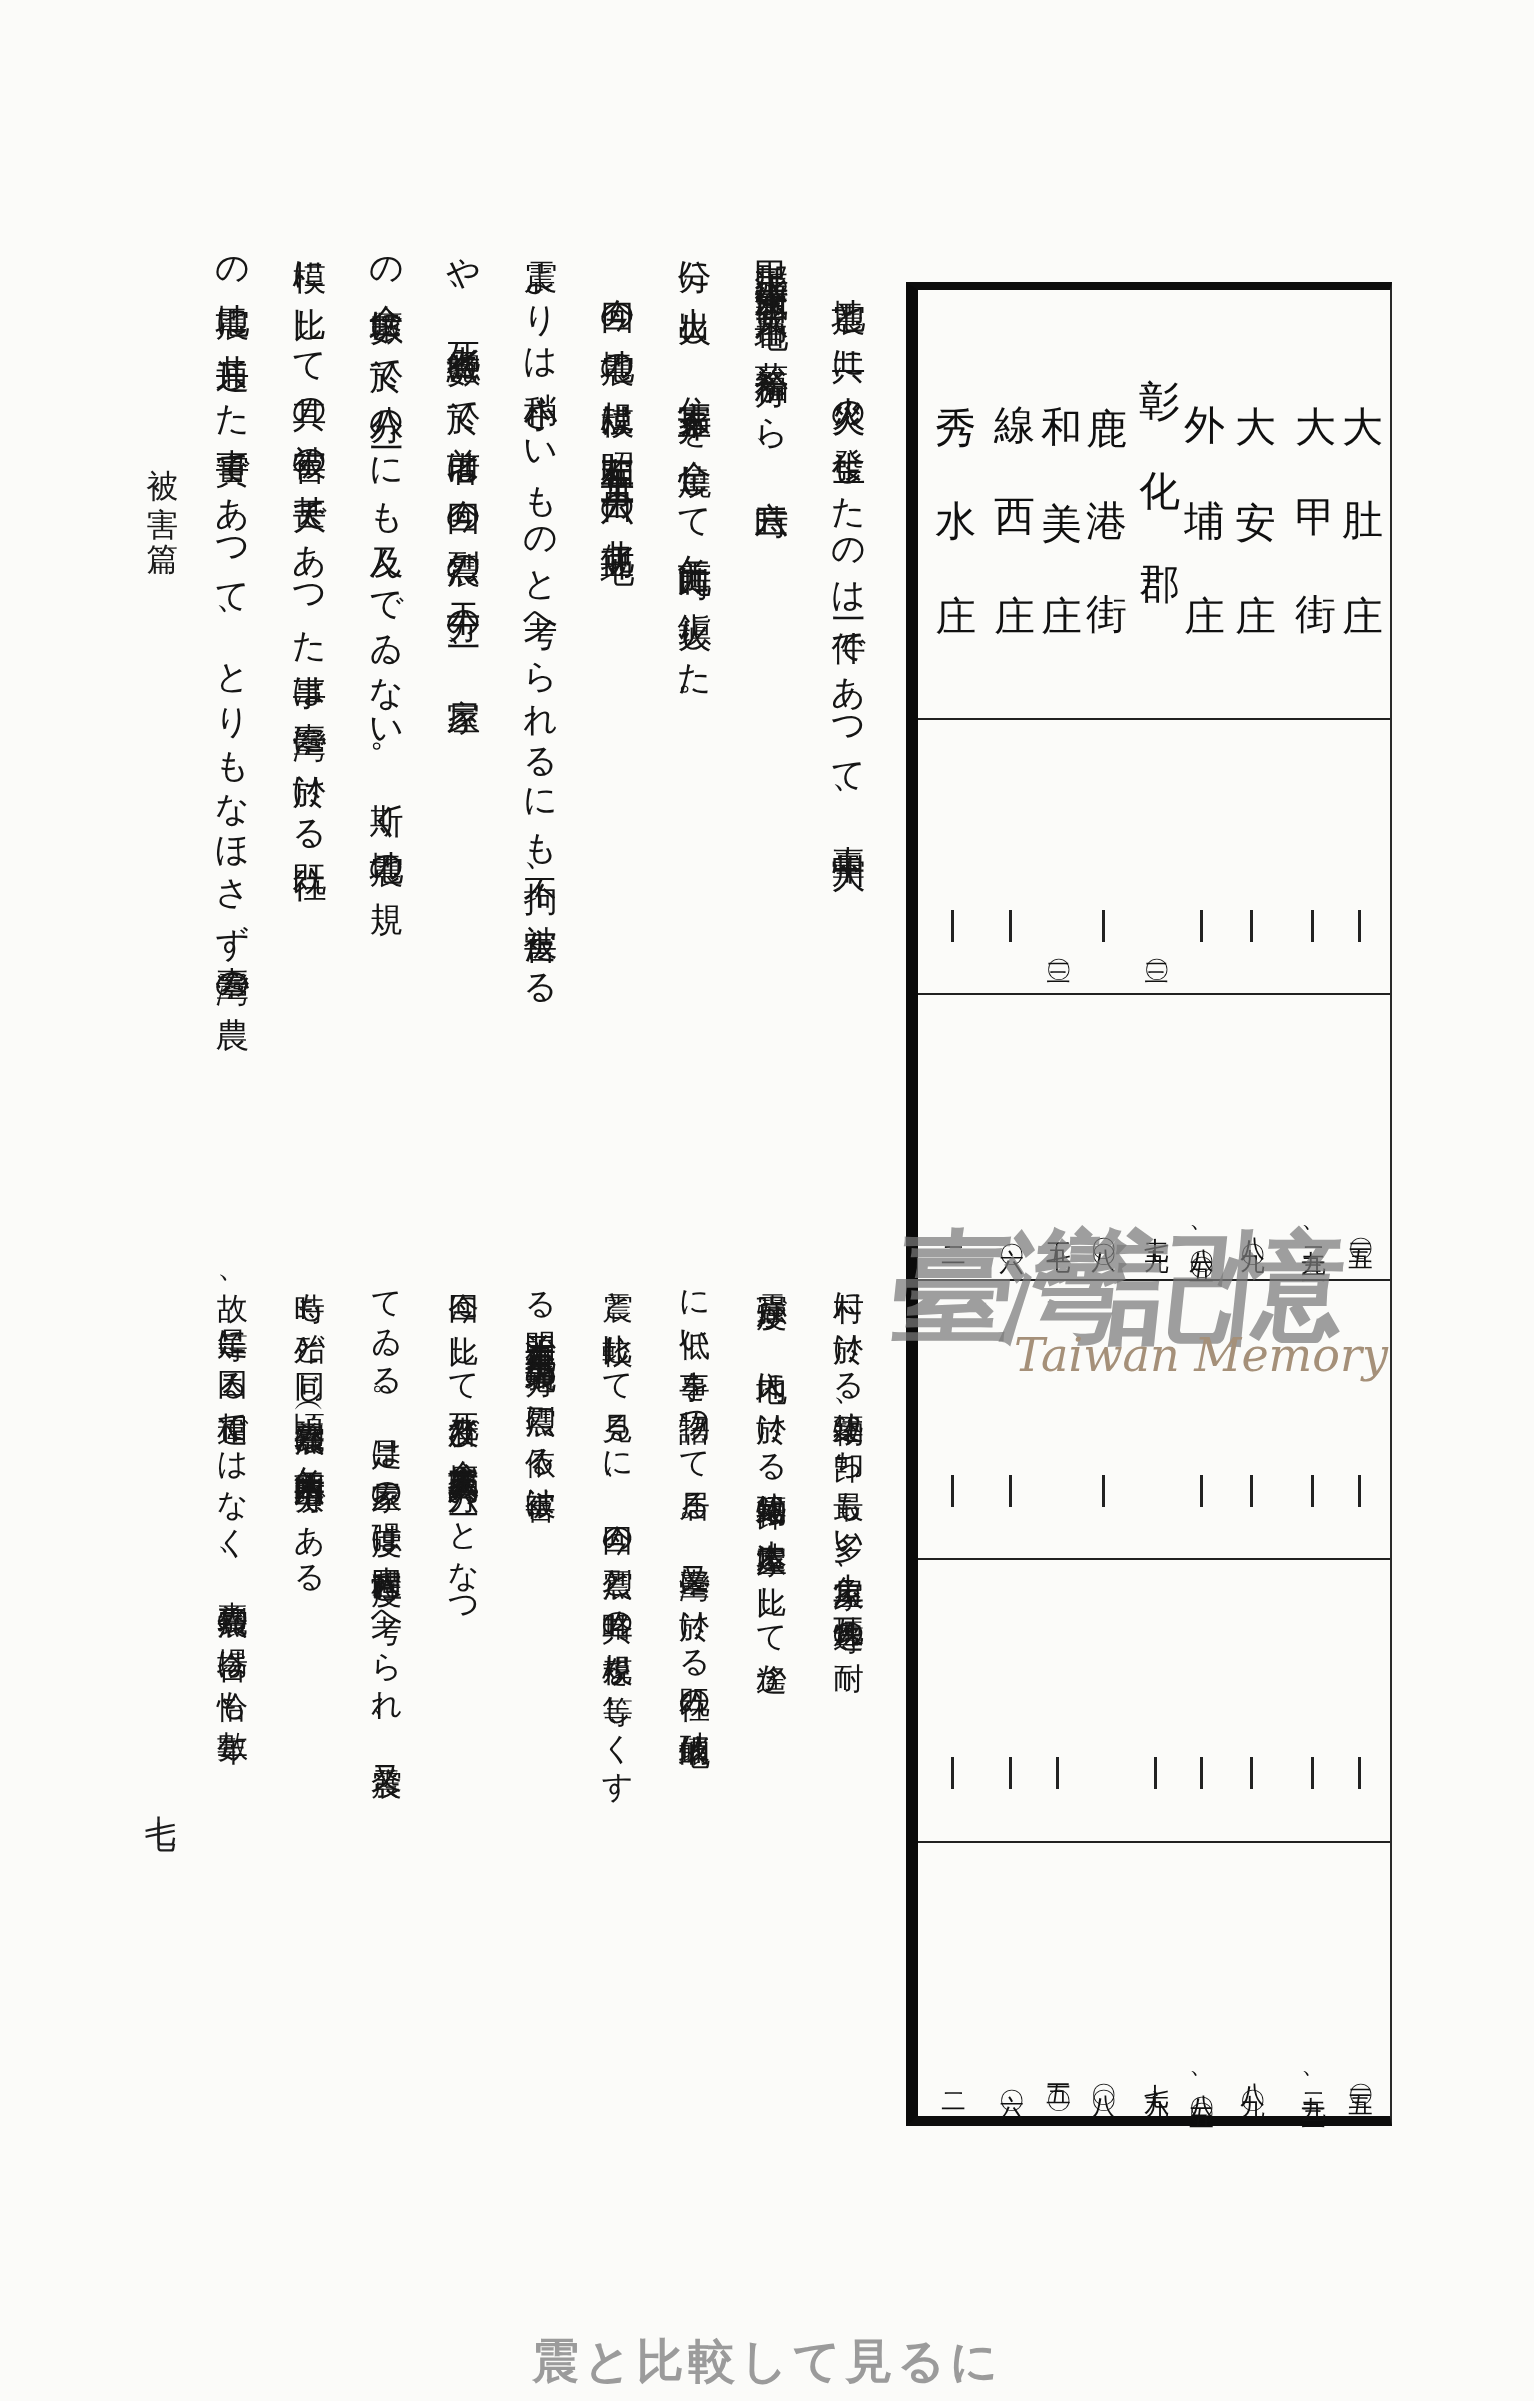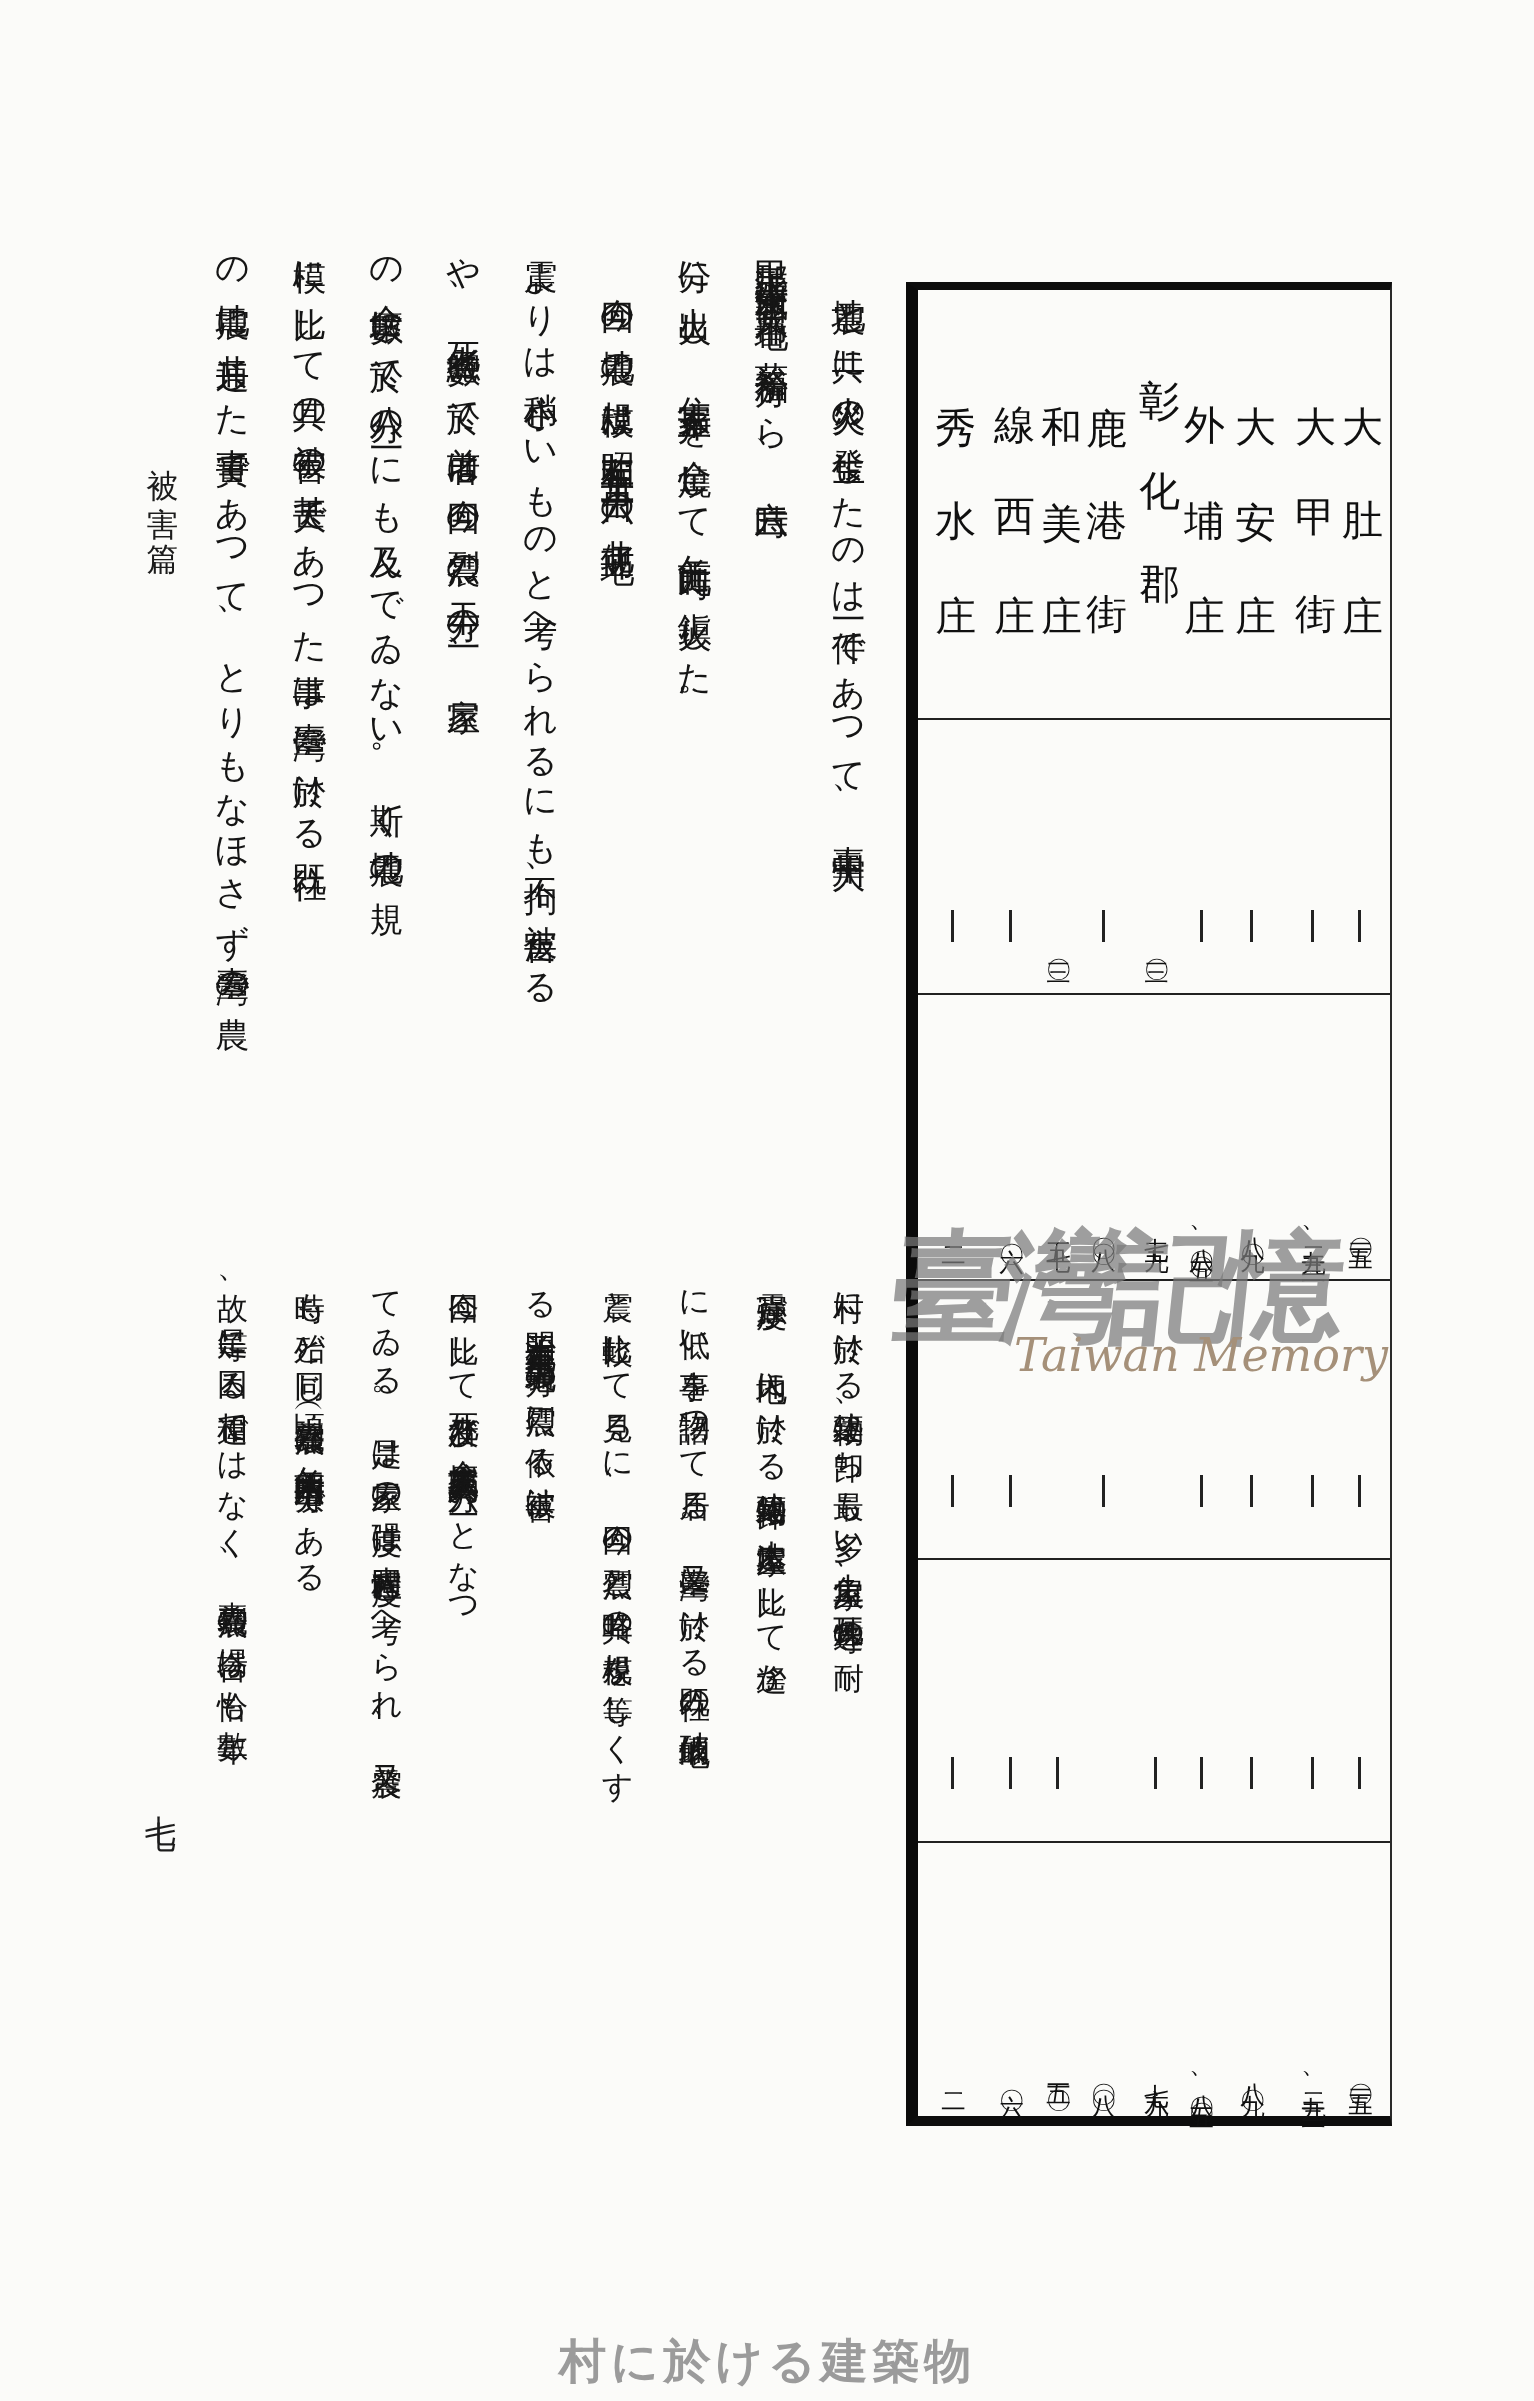--- a/index.html
+++ b/index.html
@@ -158,15 +158,15 @@
       <div class="td-num" style="left: 124px; bottom: 41px;">一〇五</div>
       <div class="td-num" style="left: 77px; bottom: 41px;">六〇</div>
       <div class="td-num" style="left: 19px; bottom: 41px;">二</div>
     </div>
 
   <div class="watermark">
     <span class="wm-cjk">臺灣記憶</span>
     <span class="wm-en">Taiwan Memory</span>
   </div>
 
-  <div class="footer-caption">村に於ける建築物</div>
+  <div class="footer-caption">震と比較して見るに</div>
 </div>
 
 
 </body></html>

